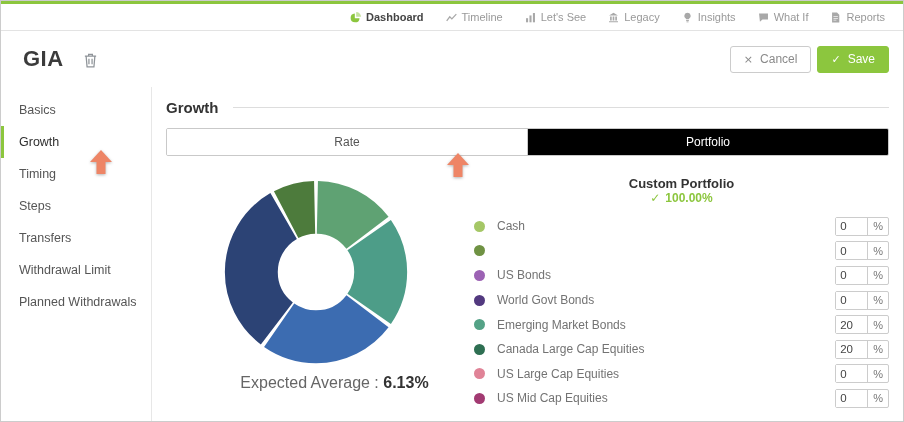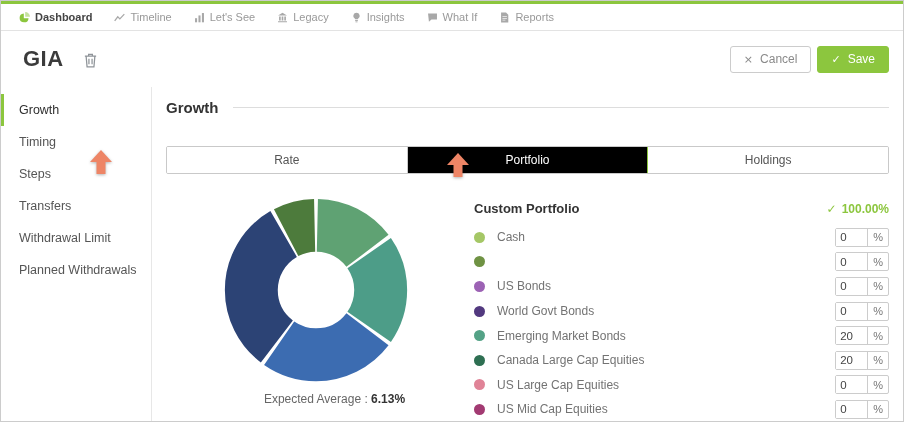--- a/index.html
+++ b/index.html
@@ -6,21 +6,21 @@
   html,body { margin:0; padding:0; background:#fff; }
   .page {
     position:relative; width:904px; height:422px;
     border:1px solid #ccc; overflow:hidden;
     font-family:"Liberation Sans", sans-serif;
     display:flex; flex-direction:column; background:#fff;
   }
   .top-accent { height:3px; background:#8cc63e; flex:none; }
 
   
-  .top-nav { display:flex; align-items:center; height:27px; border-bottom:1px solid #e3e3e3; padding:0 7px; flex:none; }
+  .top-nav { display:flex; align-items:center; height:27px; border-bottom:1px solid #e3e3e3; padding:0 7px; flex:none;justify-content:flex-end; }
   .nav-item { display:flex; align-items:center; gap:5px; padding:0 11px; font-size:11px; color:#999; cursor:pointer; height:100%; }
   .nav-item.active { color:#444; font-weight:700; }
   .nav-item.active .nav-icon { color:#8cc63e; }
   .nav-icon { width:11px; height:11px; color:#a8a8a8; display:inline-flex; }
   .nav-icon svg { width:11px; height:11px; display:block; }
 
   
   .header { display:flex; align-items:center; justify-content:space-between; padding:0 14px; height:56px; flex:none; }
   .title-wrap { display:flex; align-items:center; gap:11px; }
   .page-title { margin:8px; font-size:22px; font-weight:700; color:#3b3b3b; letter-spacing:.5px; }
@@ -35,34 +35,34 @@
   .body { flex:1; display:flex; min-height:0; }
   .sidebar { width:151px; flex:none; border-right:1px solid #e7e7e7; padding-top:7px; }
   .side-item { padding:9px 8px 9px 15px; font-size:12.5px; color:#555; cursor:pointer; border-left:3px solid transparent; }
   .side-item.active { border-left-color:#8cc63e; color:#2f2f2f; }
 
   .main { flex:1; padding:10px 14px 0 14px; min-width:0; }
   .section-head { display:flex; align-items:center; margin-top:2px; }
   .section-title { margin:0; font-size:15px; font-weight:700; color:#333; }
   .rule { flex:1; height:1px; background:#ddd; margin-left:14px; }
 
-  .tab-bar { margin-top:30px; display:flex; border:1px solid #c9c9c9; border-radius:2px; overflow:hidden; }
+  .tab-bar { margin-top:12px; display:flex; border:1px solid #c9c9c9; border-radius:2px; overflow:hidden; }
   .tab { flex:1; text-align:center; padding:6px 0; font-size:12px; color:#555; background:#fff; cursor:pointer; border-right:1px solid #c9c9c9; }
   .tab:last-child { border-right:none; }
   .tab.active { background:#000000; color:#fff; border-color:#8cc63e; }
 
   .content { display:flex; margin-top:12px; }
   .chart-col { width:300px; flex:none; display:flex; flex-direction:column; align-items:center; }
   .donut { width:196px; height:196px; margin-top:6px; }
   .donut svg { width:100%; height:100%; display:block; }
-  .expected { margin-top:4px; font-size:12px; color:#666;margin-left:37px; }
+  .expected { margin-top:4px; font-size:16px; color:#666;margin-left:37px; }
   .expected b { color:#333; }
 
   .portfolio-col { flex:1; padding-left:8px; display:flex; flex-direction:column; min-width:0; }
-  .pf-head { display:flex; align-items:center; justify-content:space-between; margin-top:15px; }
+  .pf-head { display:flex; align-items:center; justify-content:space-between; margin-top:8px;flex-direction:column; }
   .pf-title { margin:0; font-size:13px; font-weight:700; color:#333; }
   .pf-total { color:#8cc63e; font-size:12px; font-weight:700; display:flex; align-items:center; gap:5px; }
   .pf-total .ck { font-family:"DejaVu Sans", sans-serif; font-weight:400; }
 
   .assets { margin-top:9px; }
   .asset-row { display:flex; align-items:center; height:24.6px; }
   .dot { width:11px; height:11px; border-radius:50%; flex:none; }
   .asset-label { margin-left:12px; font-size:12px; color:#737373; white-space:nowrap; }
   .input-group { margin-left:auto; display:flex; align-items:stretch; border:1px solid #ccc; border-radius:2px; height:19px; background:#fff; }
   .input-group input { width:31px; border:none; outline:none; padding:0 4px; font-size:11.5px; color:#444; font-family:"Liberation Sans", sans-serif; }
@@ -171,38 +171,38 @@
       </button>
       <button class="btn btn-save">
         <span class="btn-ic">✓</span>
         <span>Save</span>
       </button>
     </div>
   </div>
 
   <div class="body">
     <aside class="sidebar">
+        <div class="side-item">Basics</div>
         <div class="side-item active">Growth</div>
         <div class="side-item">Timing</div>
         <div class="side-item">Steps</div>
         <div class="side-item">Transfers</div>
         <div class="side-item">Withdrawal Limit</div>
         <div class="side-item">Planned Withdrawals</div>
       </aside>
 
     <main class="main">
       <div class="section-head">
         <h2 class="section-title">Growth</h2>
         <div class="rule"></div>
       </div>
 
       <div class="tab-bar">
           <div class="tab">Rate</div>
           <div class="tab active">Portfolio</div>
-          <div class="tab">Holdings</div>
         </div>
 
       <div class="content">
         <div class="chart-col">
           <div class="donut">
             <svg viewBox="0 0 200 200">
                 <g transform="rotate(-90 100 100)">
                   <circle cx="100" cy="100" r="66" fill="none" stroke="#5fa273" stroke-width="54" pathLength="100" stroke-dasharray="14.3 85.7" stroke-dashoffset="-0.35"></circle>
                   <circle cx="100" cy="100" r="66" fill="none" stroke="#4d9d88" stroke-width="54" pathLength="100" stroke-dasharray="19.3 80.7" stroke-dashoffset="-15.35"></circle>
                   <circle cx="100" cy="100" r="66" fill="none" stroke="#3c6cb1" stroke-width="54" pathLength="100" stroke-dasharray="24.3 75.7" stroke-dashoffset="-35.35"></circle>

